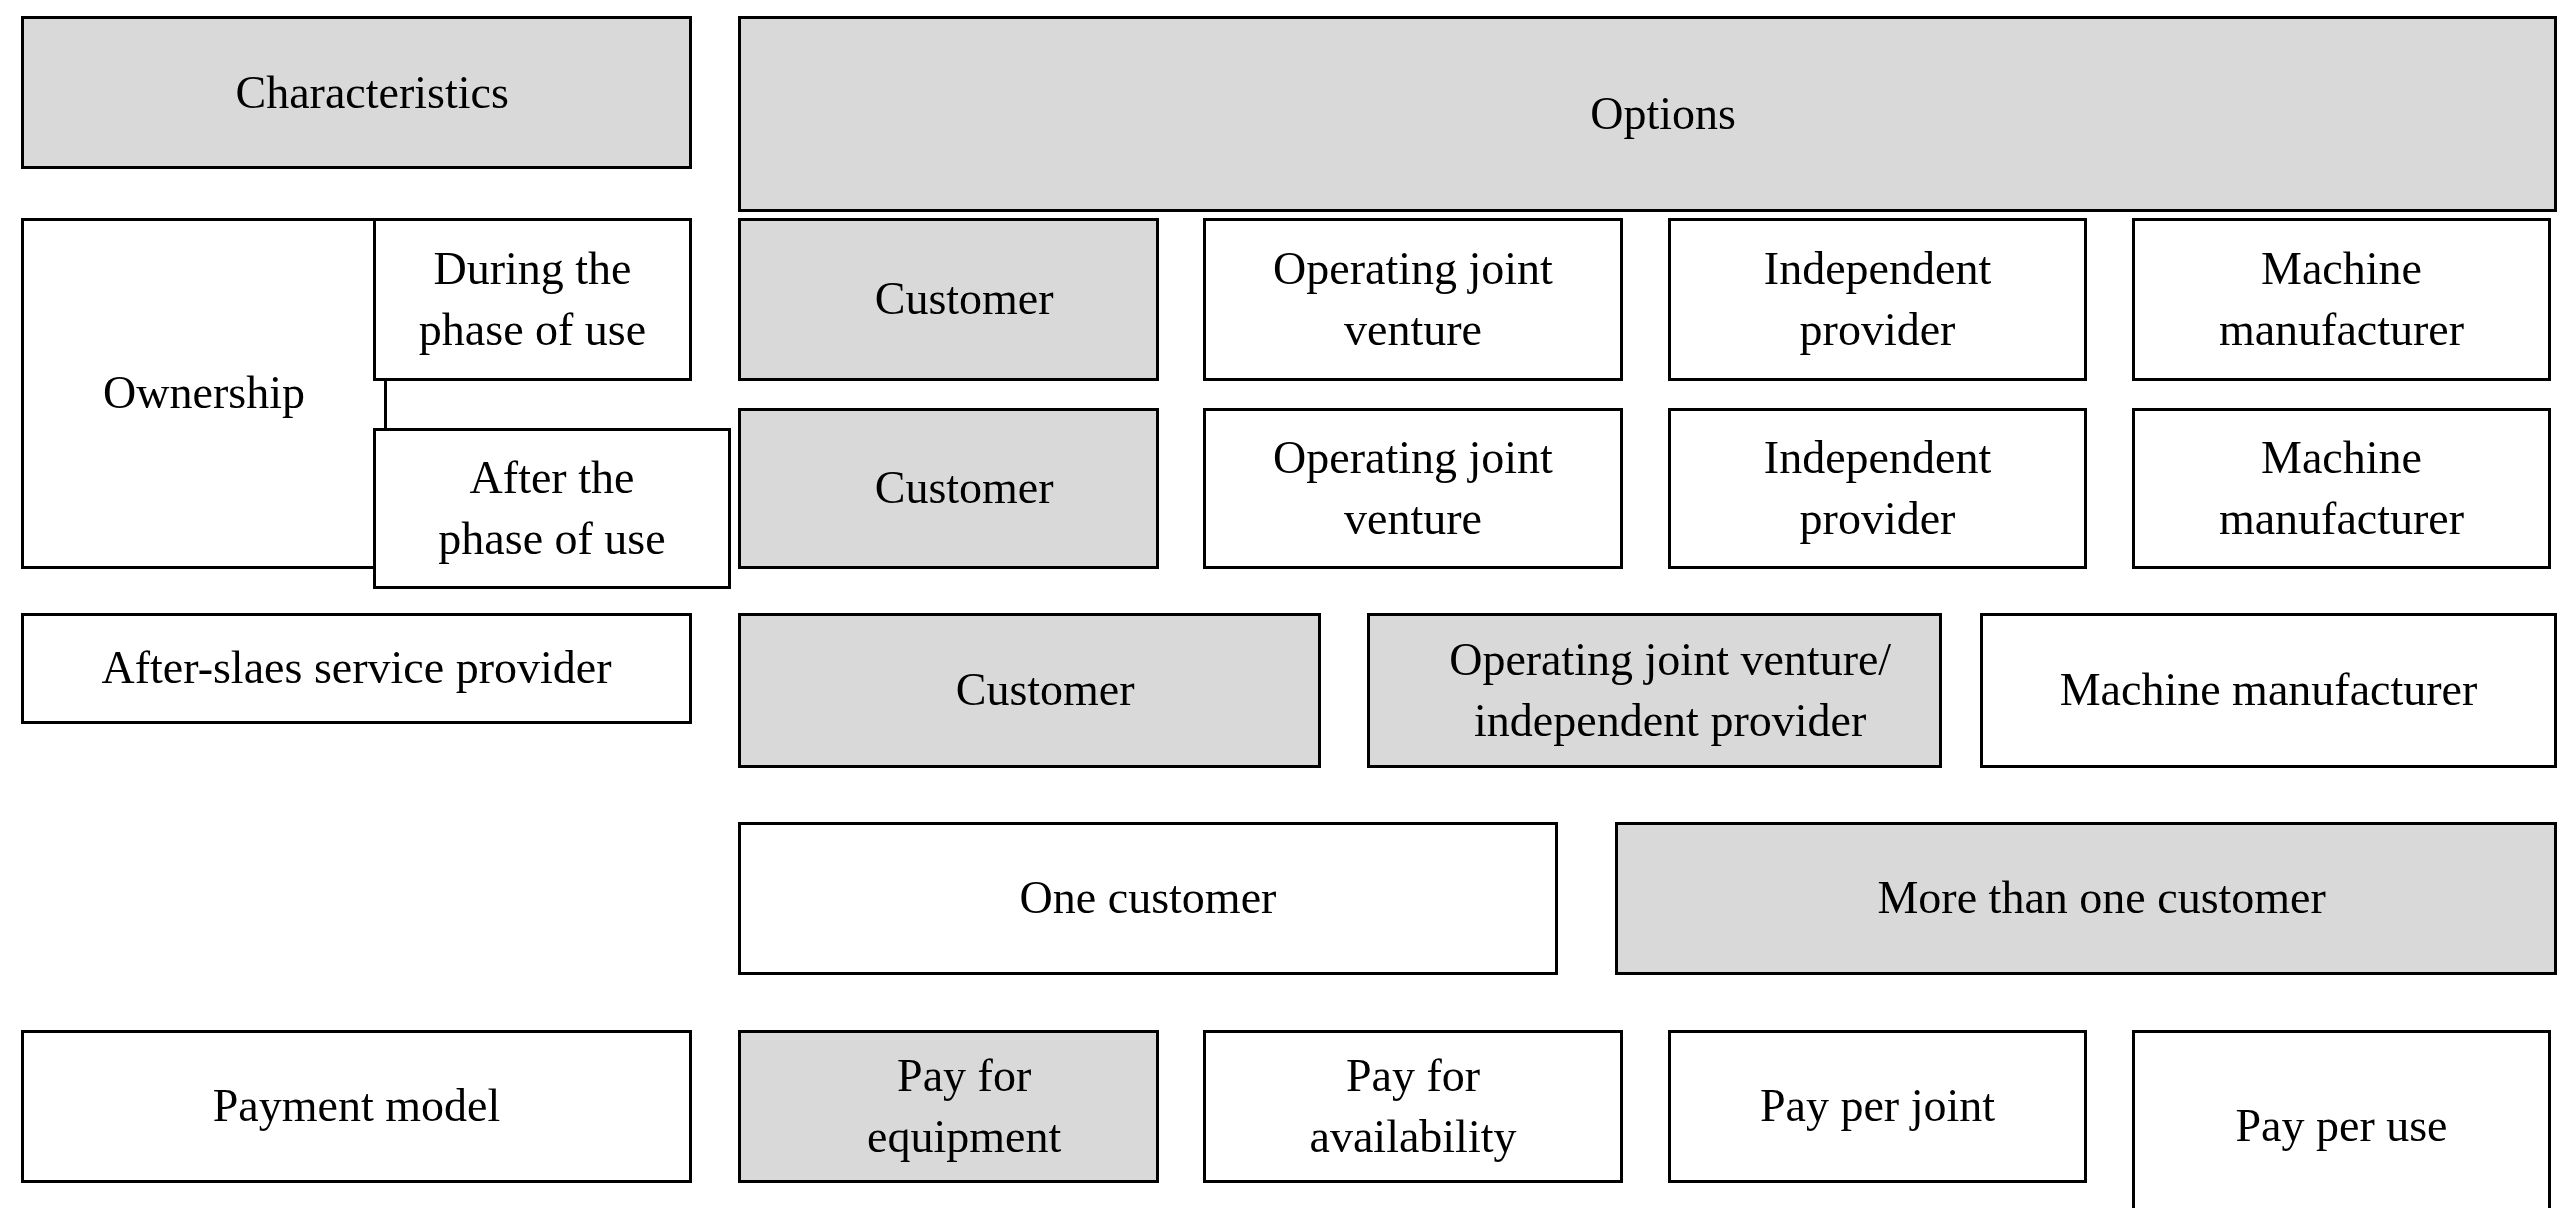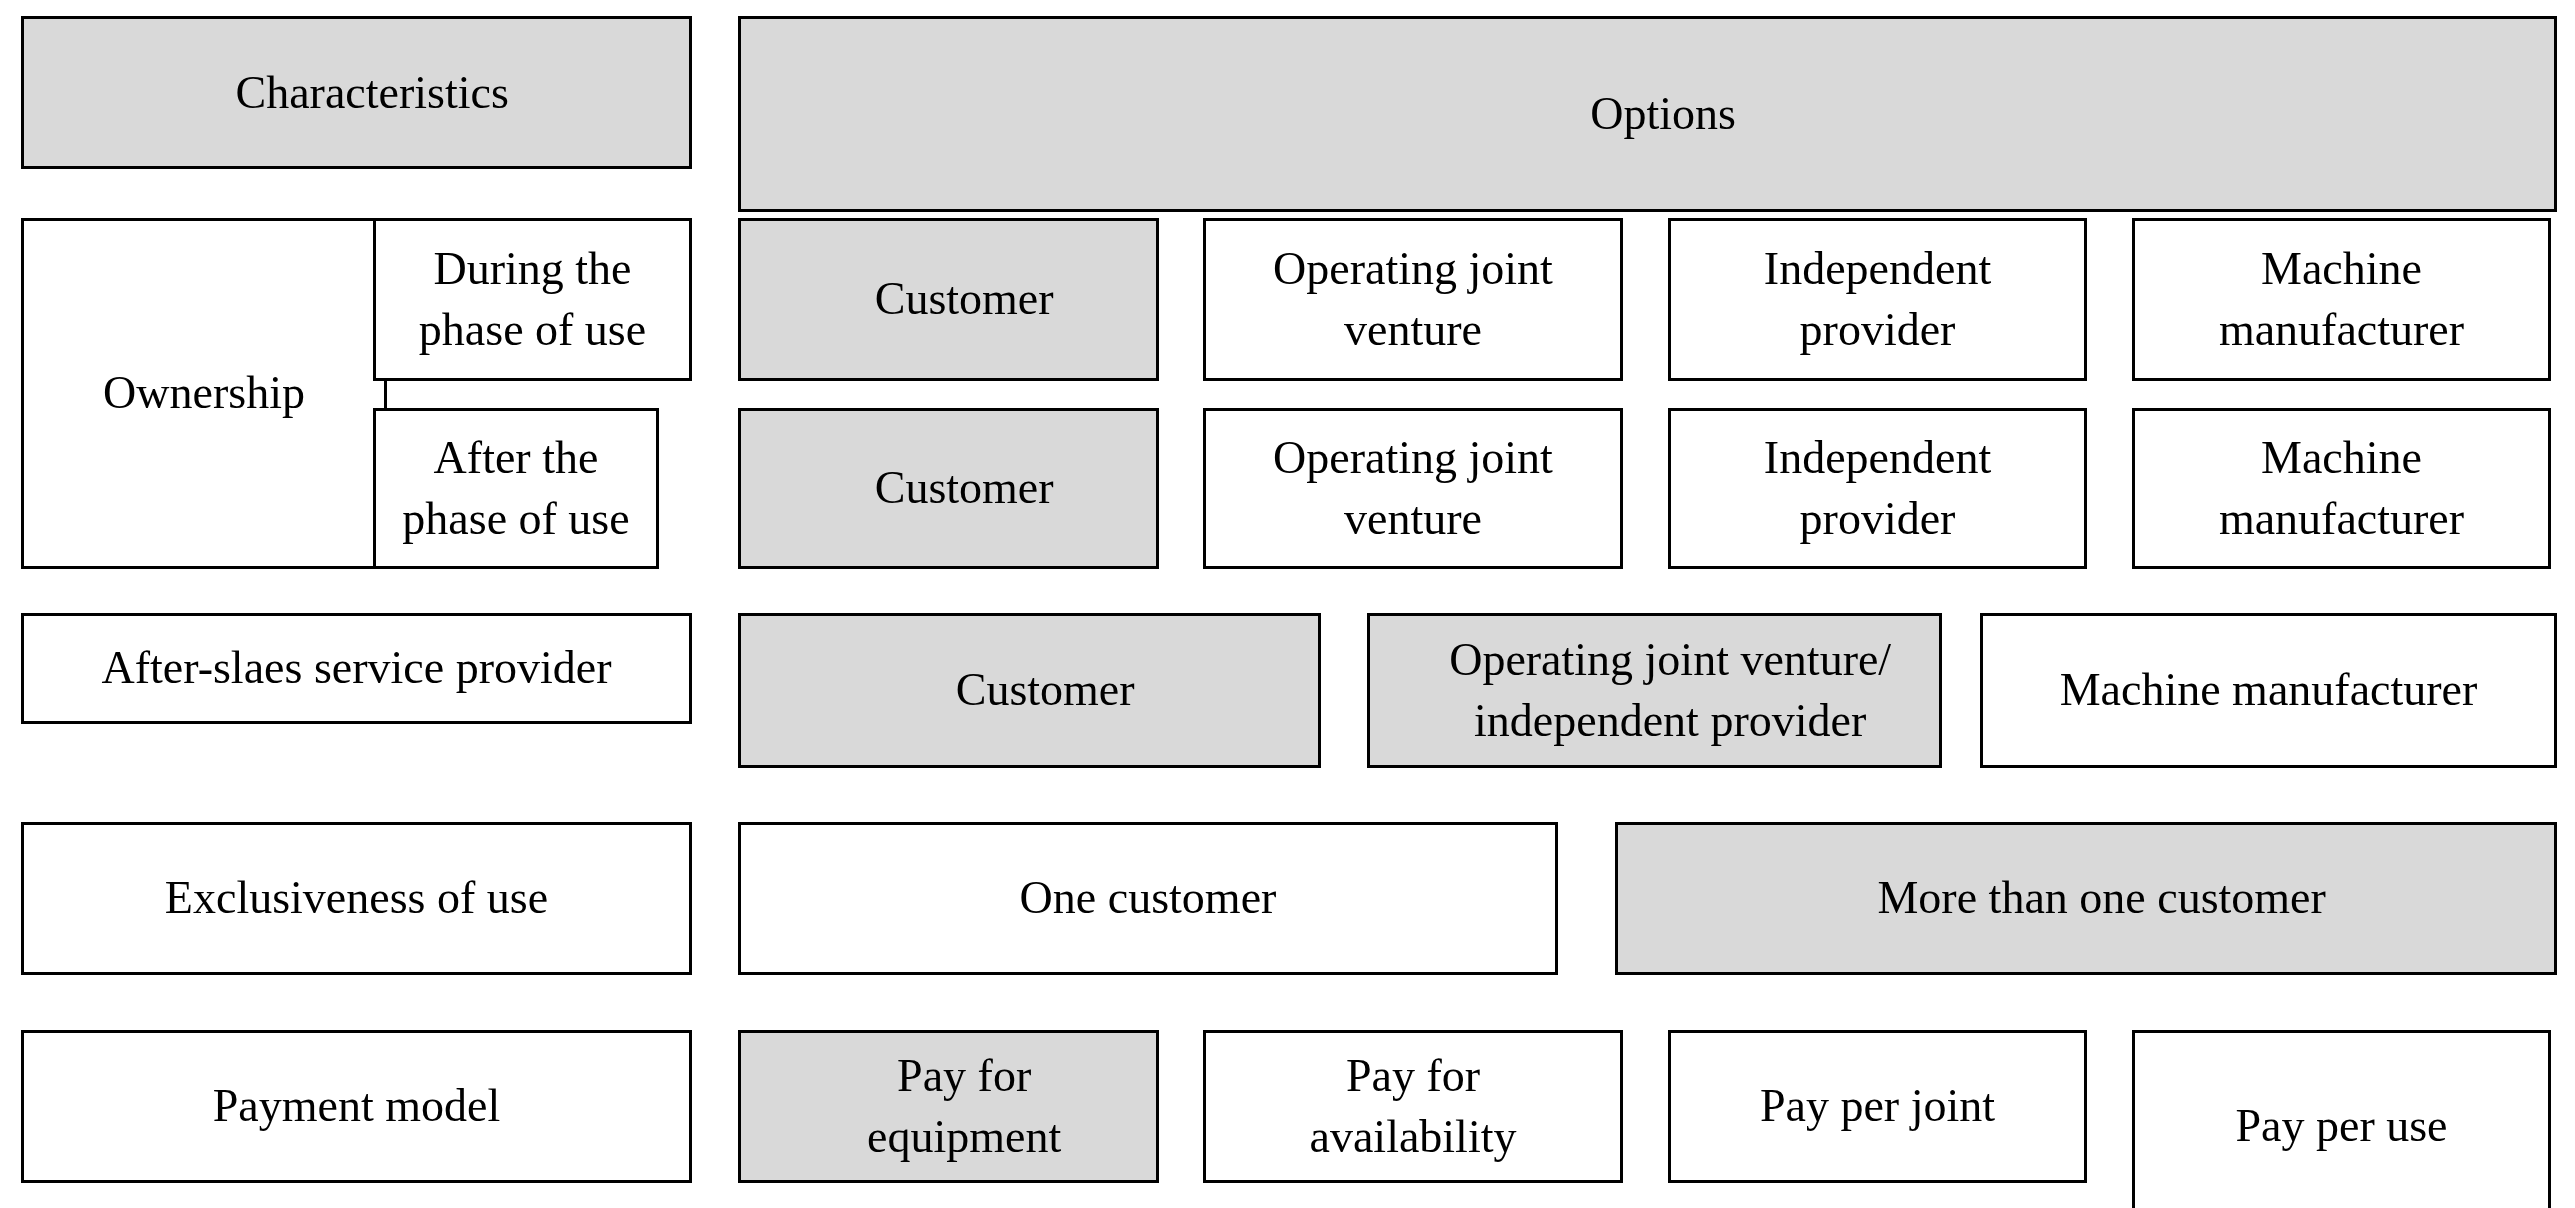--- a/index.html
+++ b/index.html
@@ -31,21 +31,21 @@
 <body>
 
 <div id="stage">
 
   <div class="box gray" style="left:21px;top:16.4px;width:671px;height:153px">Characteristics</div>
   <div class="box gray" style="left:738px;top:16.4px;width:1819px;height:196px">Options</div>
 
   <div class="box" style="left:21px;top:218px;width:366px;height:351px">Ownership</div>
   <div class="box" style="left:373px;top:218px;width:319px;height:163px">During the
 phase of use</div>
-  <div class="box" style="left:373px;top:408px;width:286px;height:161px">After the
+  <div class="box" style="left:373px;top:428px;width:358px;height:161px">After the
 phase of use</div>
 
   <div class="box gray" style="left:738px;top:218px;width:421px;height:163px">Customer</div>
   <div class="box" style="left:1203px;top:218px;width:420px;height:163px">Operating joint
 venture</div>
   <div class="box" style="left:1668px;top:218px;width:419px;height:163px">Independent
 provider</div>
   <div class="box" style="left:2132px;top:218px;width:419px;height:163px">Machine
 manufacturer</div>
 
@@ -56,21 +56,20 @@
 provider</div>
   <div class="box" style="left:2132px;top:408px;width:419px;height:161px">Machine
 manufacturer</div>
 
   <div class="box" style="left:21px;top:613px;width:671px;height:111px">After-slaes service provider</div>
   <div class="box gray" style="left:738px;top:613px;width:583px;height:155px">Customer</div>
   <div class="box gray" style="left:1367px;top:613px;width:575px;height:155px">Operating joint venture/
 independent provider</div>
   <div class="box" style="left:1980px;top:613px;width:577px;height:155px">Machine manufacturer</div>
 
-  <div class="box" style="left:21px;top:822px;width:671px;height:153px">Exclusiveness of use</div>
   <div class="box" style="left:738px;top:822px;width:820px;height:153px">One customer</div>
   <div class="box gray" style="left:1615px;top:822px;width:942px;height:153px">More than one customer</div>
 
   <div class="box" style="left:21px;top:1030px;width:671px;height:153px">Payment model</div>
   <div class="box gray" style="left:738px;top:1030px;width:421px;height:153px">Pay for
 equipment</div>
   <div class="box" style="left:1203px;top:1030px;width:420px;height:153px">Pay for
 availability</div>
   <div class="box" style="left:1668px;top:1030px;width:419px;height:153px">Pay per joint</div>
   <div class="box" style="left:2132px;top:1030px;width:419px;height:193px">Pay per use</div>

